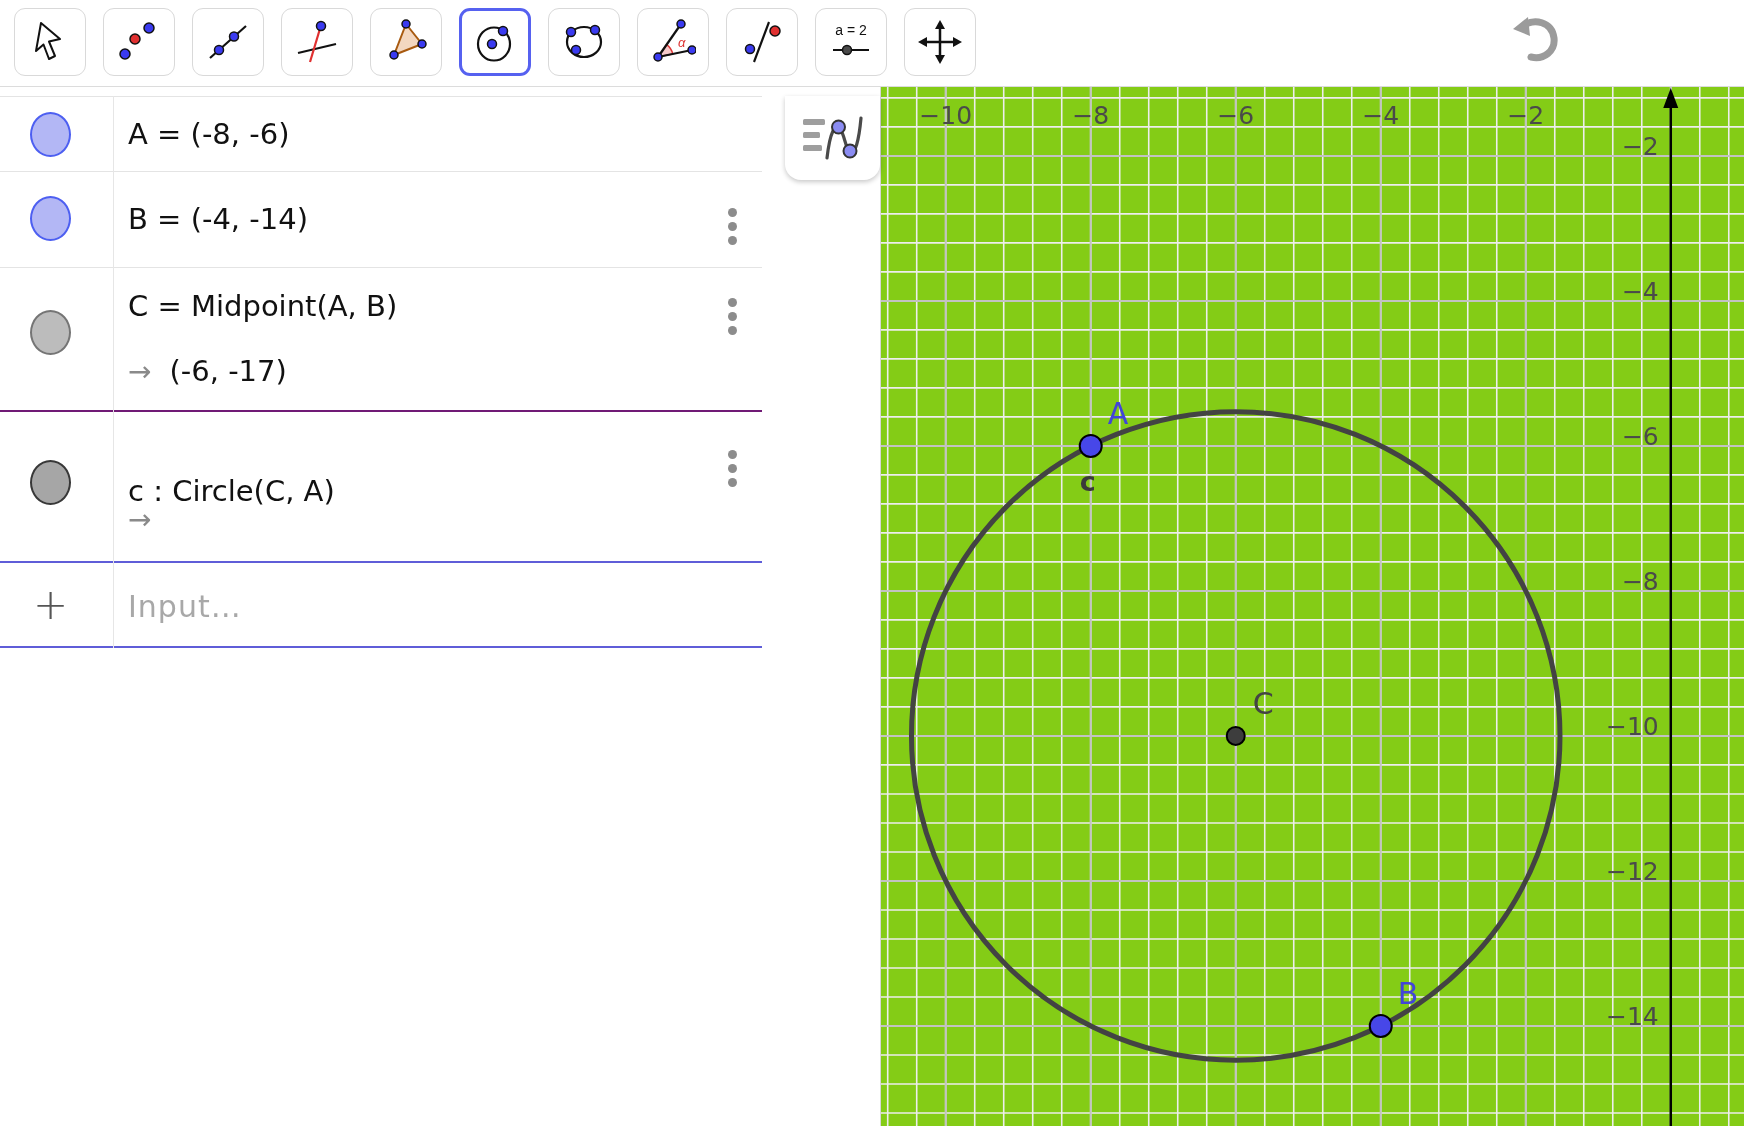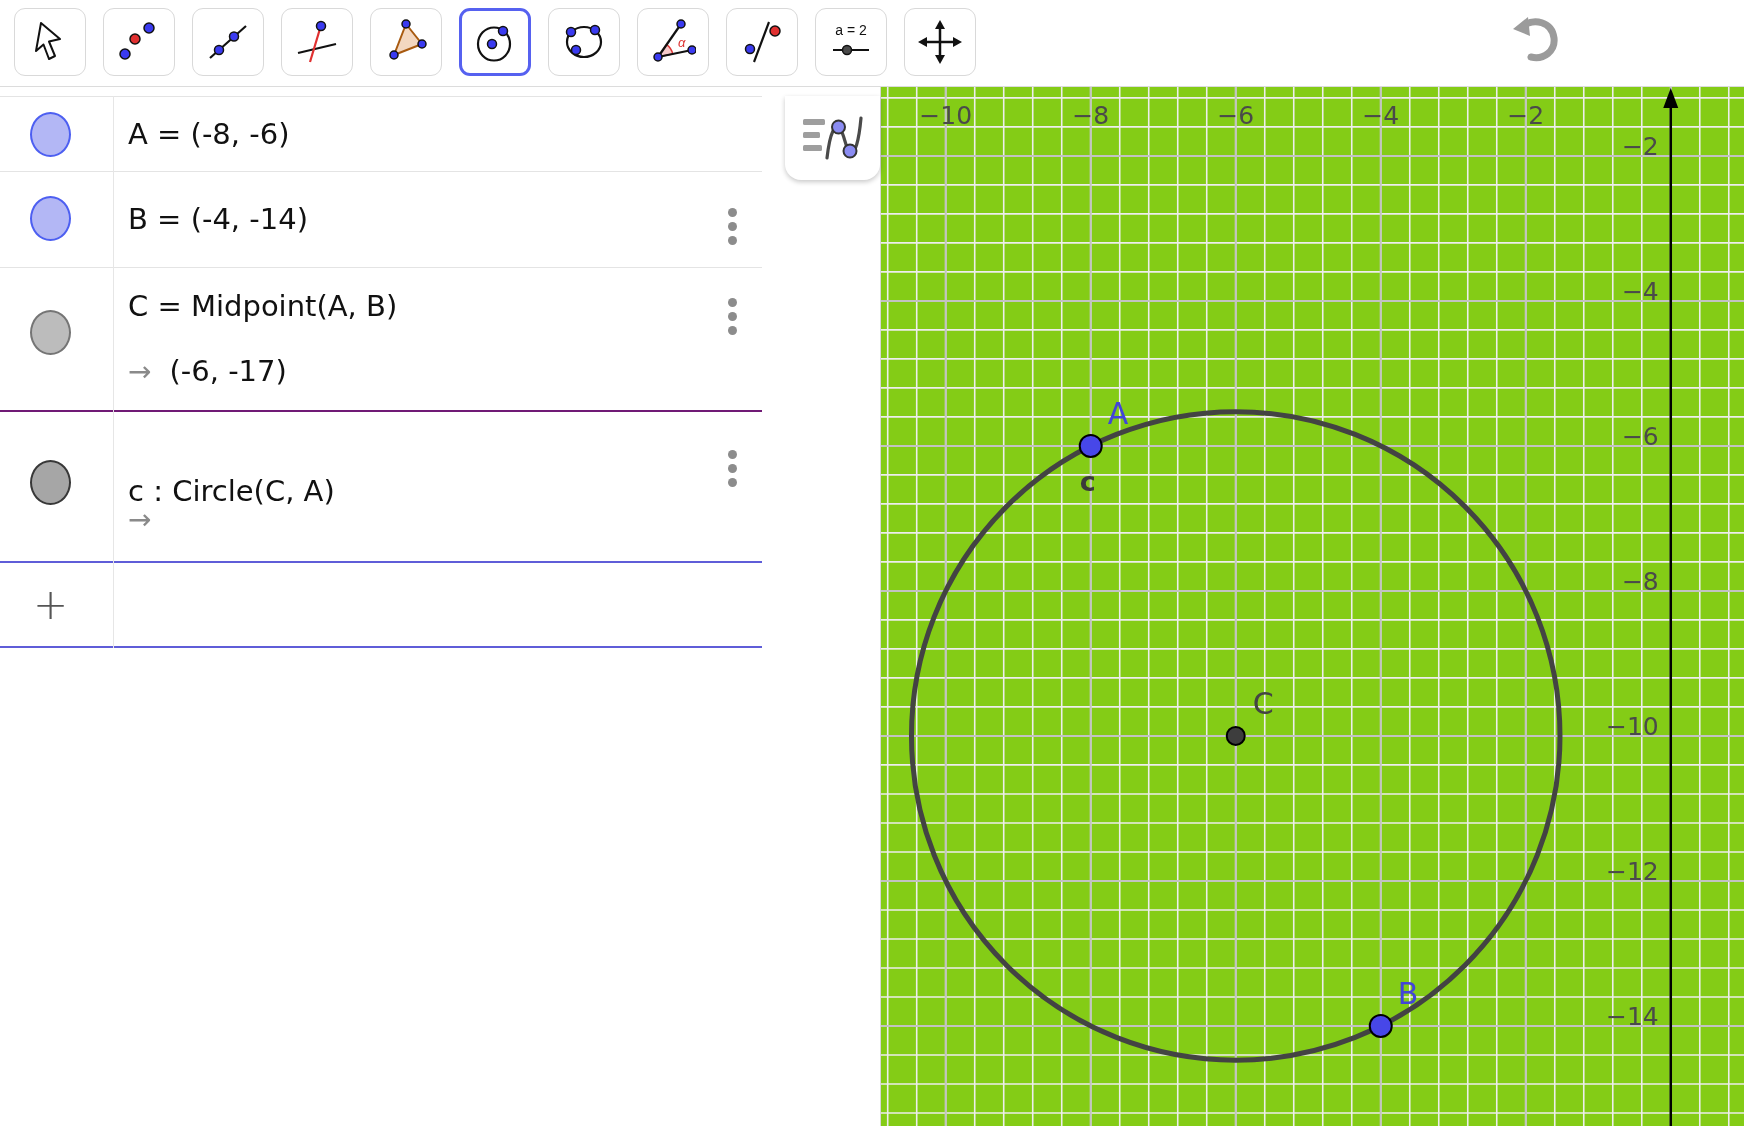--- a/index.html
+++ b/index.html
@@ -195,20 +195,21 @@
       </div>
       <div class="kebab">
           <i></i>
           <i></i>
           <i></i>
         </div>
     </div>
 
     <div class="arow input-row" style="border-color: rgb(95, 93, 216);">
       <span class="plus">+</span>
+      <input type="text" placeholder="Input…" style="">
     </div>
 
     <div class="toggle-card">
       <svg width="64" height="52" viewBox="0 0 64 52">
         <rect x="2" y="7" width="22" height="6" rx="1.5" fill="#9e9e9e"></rect>
         <rect x="2" y="20" width="17" height="6" rx="1.5" fill="#9e9e9e"></rect>
         <rect x="2" y="33" width="19" height="6" rx="1.5" fill="#9e9e9e"></rect>
         <path d="M26 46 C 29 20, 34 11, 39 17 C 44 23, 44 36, 49 40 C 54 44, 58 28, 60 6" fill="none" stroke="#4a4a4a" stroke-width="3.2" stroke-linecap="round"></path>
         <circle cx="37.5" cy="15" r="6.5" fill="#8b8cf2" stroke="#333" stroke-width="2"></circle>
         <circle cx="49" cy="39" r="6.5" fill="#8b8cf2" stroke="#333" stroke-width="2"></circle>

